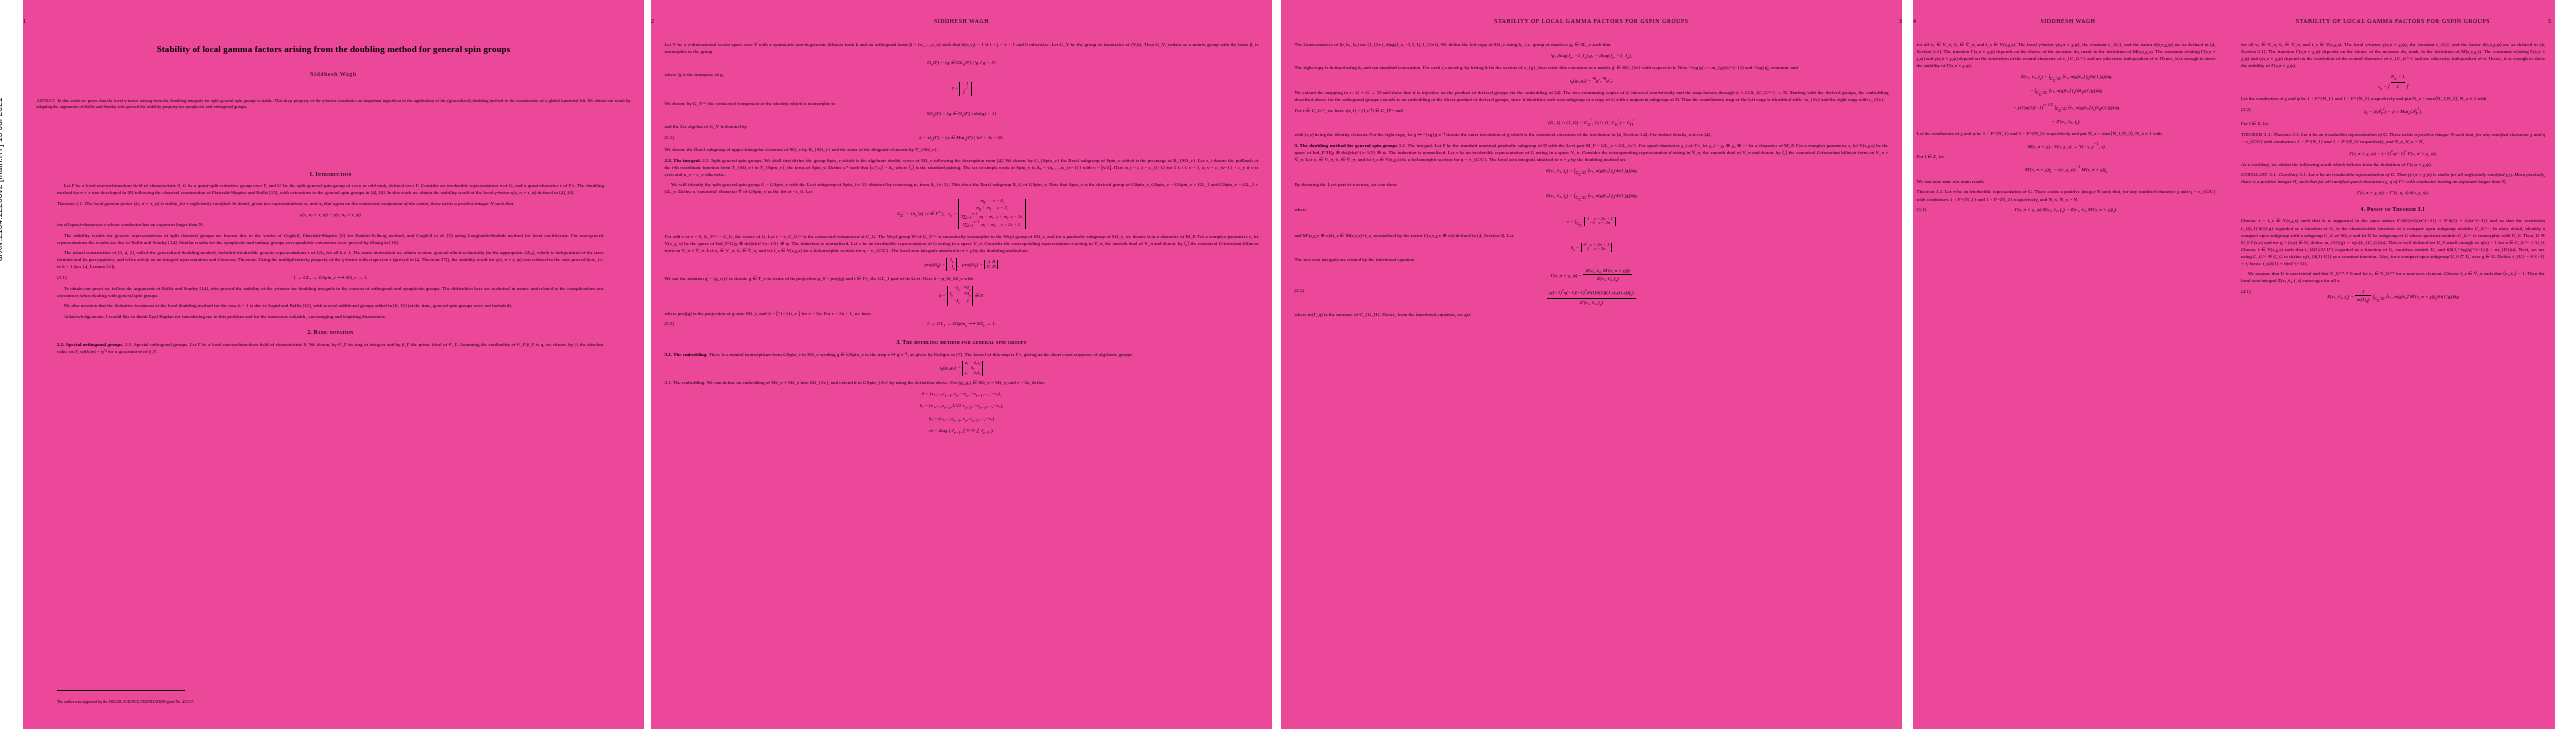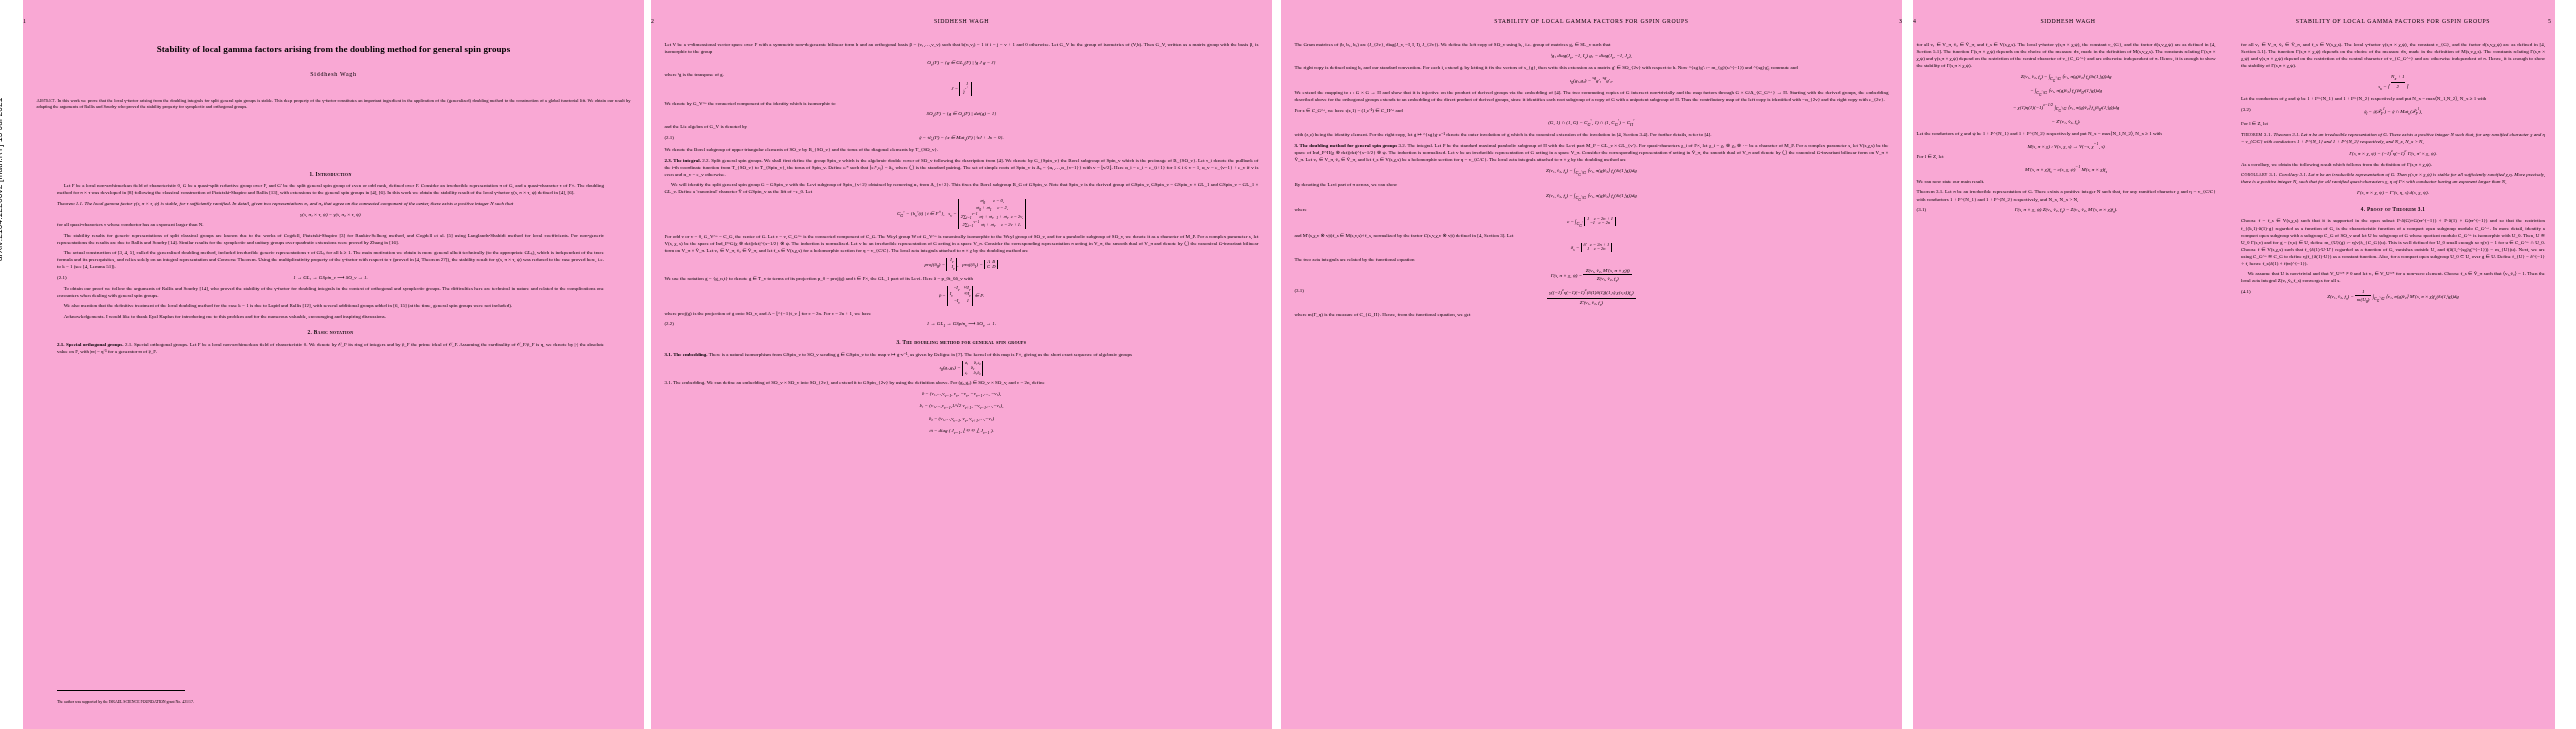--- a/index.html
+++ b/index.html
@@ -12,21 +12,21 @@
     width:316px;
     transform:rotate(-90deg);
     transform-origin:left top;
     font-family:"Liberation Sans",sans-serif;
     font-size:8.2px;
     letter-spacing:0.2px;
     color:#000;
     white-space:nowrap;
   }
 
-  .page{position:absolute;top:0;height:729px;overflow:hidden;background:#f9a8d4;}
+  .page{position:absolute;top:0;height:729px;overflow:hidden;background:#ec4899;}
   .p1{left:23px;width:621px;}
   .p2{left:651px;width:621px;}
   .p3{left:1281px;width:621px;}
   .p4{left:1913px;width:642px;}
 
   .runhead{
     position:absolute;top:18px;left:0;right:0;
     font-family:"Liberation Serif",serif;
     font-size:5.8px;
     letter-spacing:0.6px;

